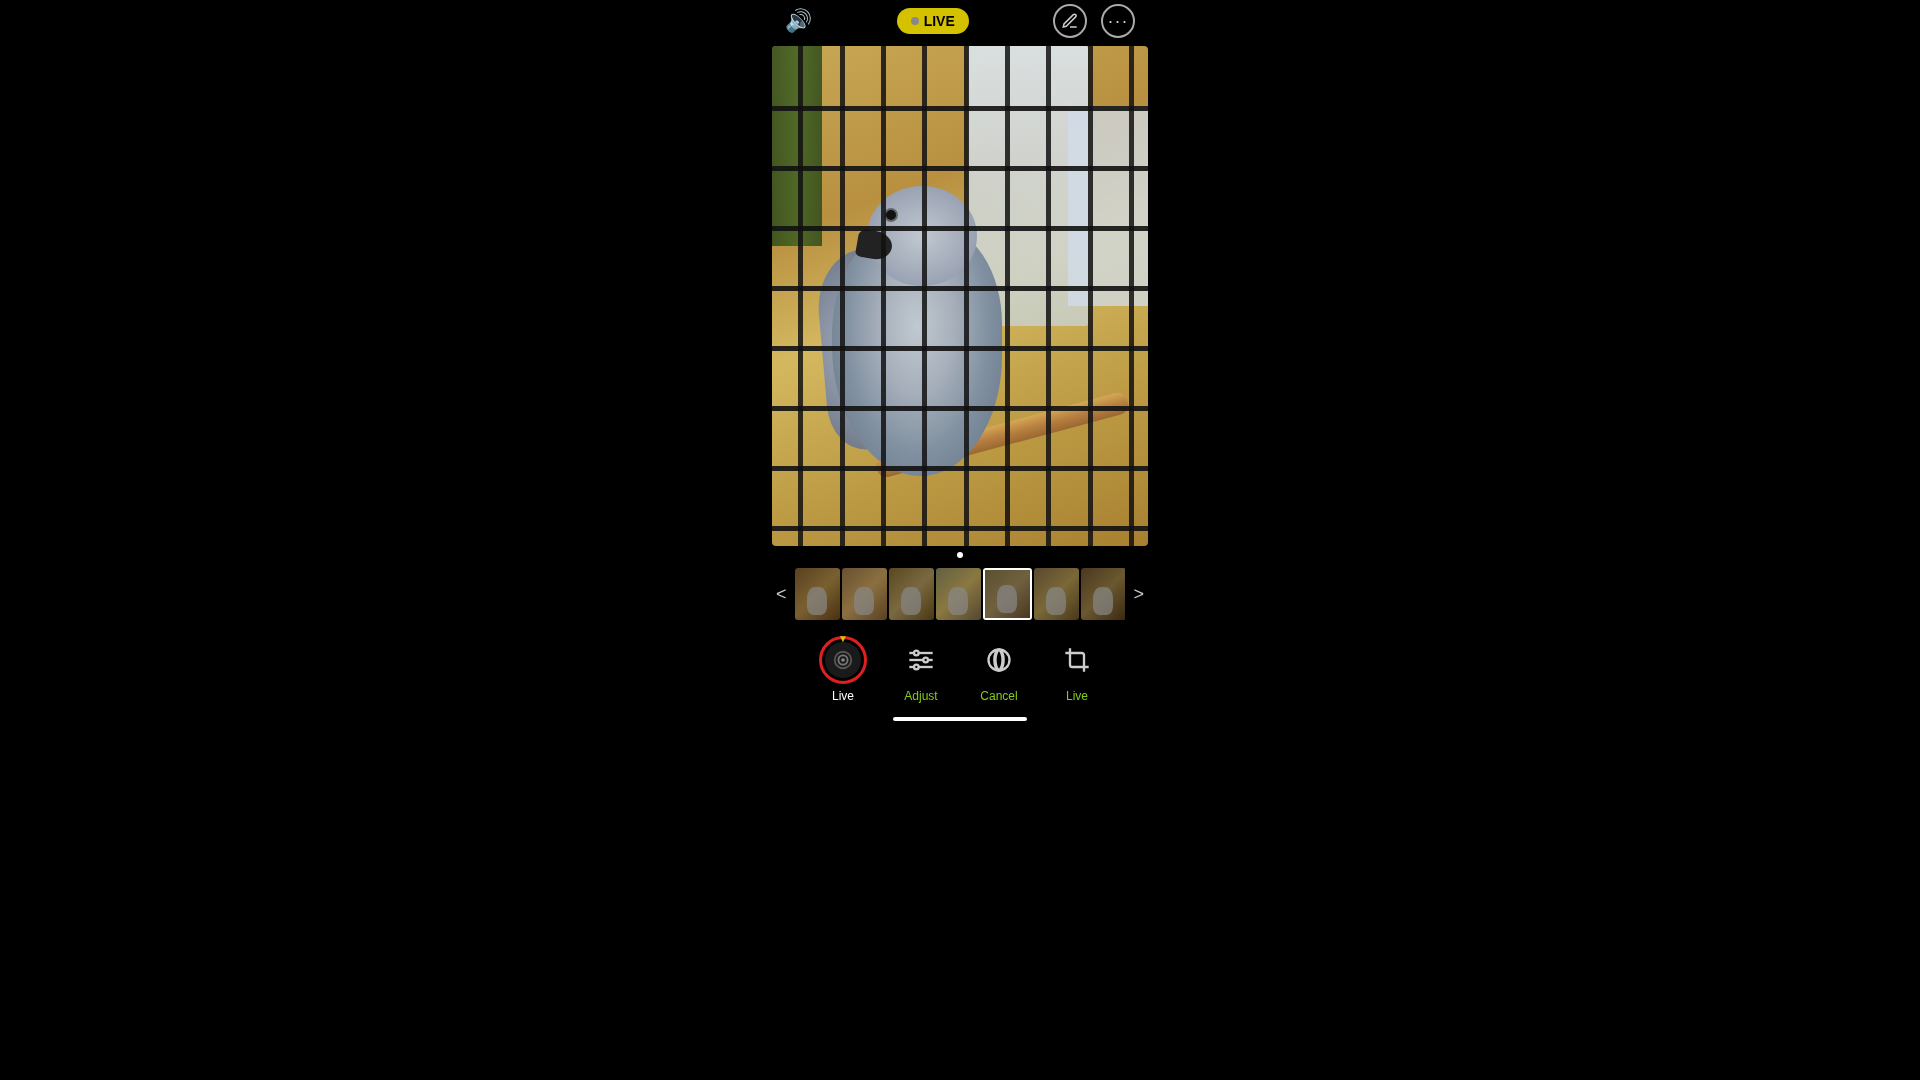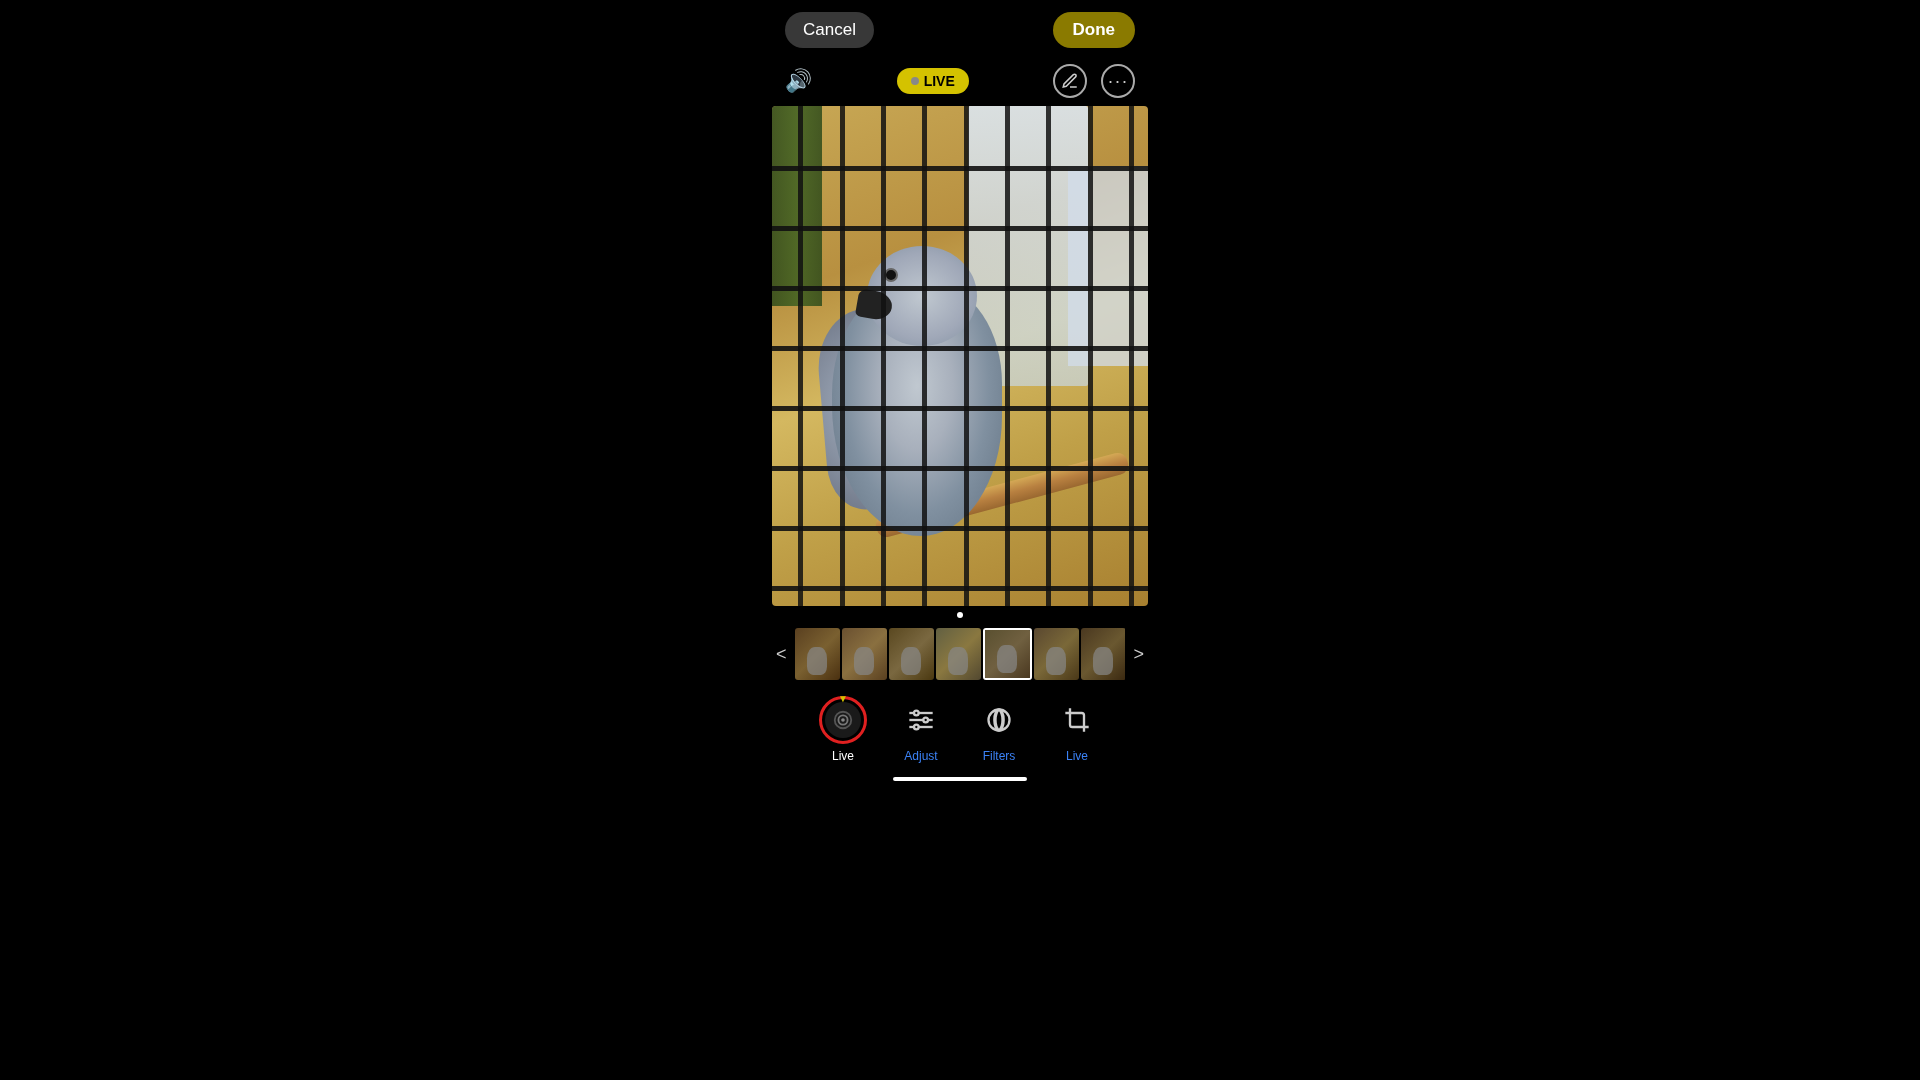--- a/index.html
+++ b/index.html
@@ -364,21 +364,21 @@
       justify-content: center;
       border-radius: 50%;
       position: relative;
     }
 
     .tool-item.active .tool-icon-wrap {
       
     }
 
     .tool-label {
-      color: #3b82f6;
+      color: #84cc16;
       font-size: 12px;
     }
 
     .tool-item.active .tool-label {
       color: #fff;
     }
 
     .live-ring {
       position: absolute;
       inset: -6px;
@@ -434,24 +434,20 @@
 
     .tool-item.active svg {
       stroke: #fff;
     }
   </style>
 </head>
 <body>
 
 <div class="phone-container">
 
-  <div class="top-bar">
-    <button class="cancel-btn">Cancel</button>
-    <button class="done-btn">Done</button>
-  </div>
 
   <div class="live-controls">
     <span class="volume-icon">🔊</span>
 
     <div class="live-badge">
       <div class="live-dot"></div>
       <span>LIVE</span>
     </div>
 
     <div class="right-icons">
@@ -588,21 +584,21 @@
 
       <div class="tool-item">
         <div class="tool-icon-wrap filters-icon">
           <svg width="30" height="30" viewBox="0 0 24 24" stroke="#ccc" stroke-width="1.8" fill="none">
             <circle cx="12" cy="12" r="9"></circle>
             <path d="M12 3 C16 7, 16 17, 12 21"></path>
             <path d="M12 3 C8 7, 8 17, 12 21"></path>
             <ellipse cx="12" cy="12" rx="4" ry="9"></ellipse>
           </svg>
         </div>
-        <span class="tool-label">Filters</span>
+        <span class="tool-label">Cancel</span>
       </div>
 
       <div class="tool-item">
         <div class="tool-icon-wrap crop-icon">
           <svg width="30" height="30" viewBox="0 0 24 24" stroke="#ccc" stroke-width="1.8" fill="none">
             <path d="M6 2v14a2 2 0 002 2h14"></path>
             <path d="M18 22V8a2 2 0 00-2-2H2"></path>
           </svg>
         </div>
         <span class="tool-label">Live</span>

